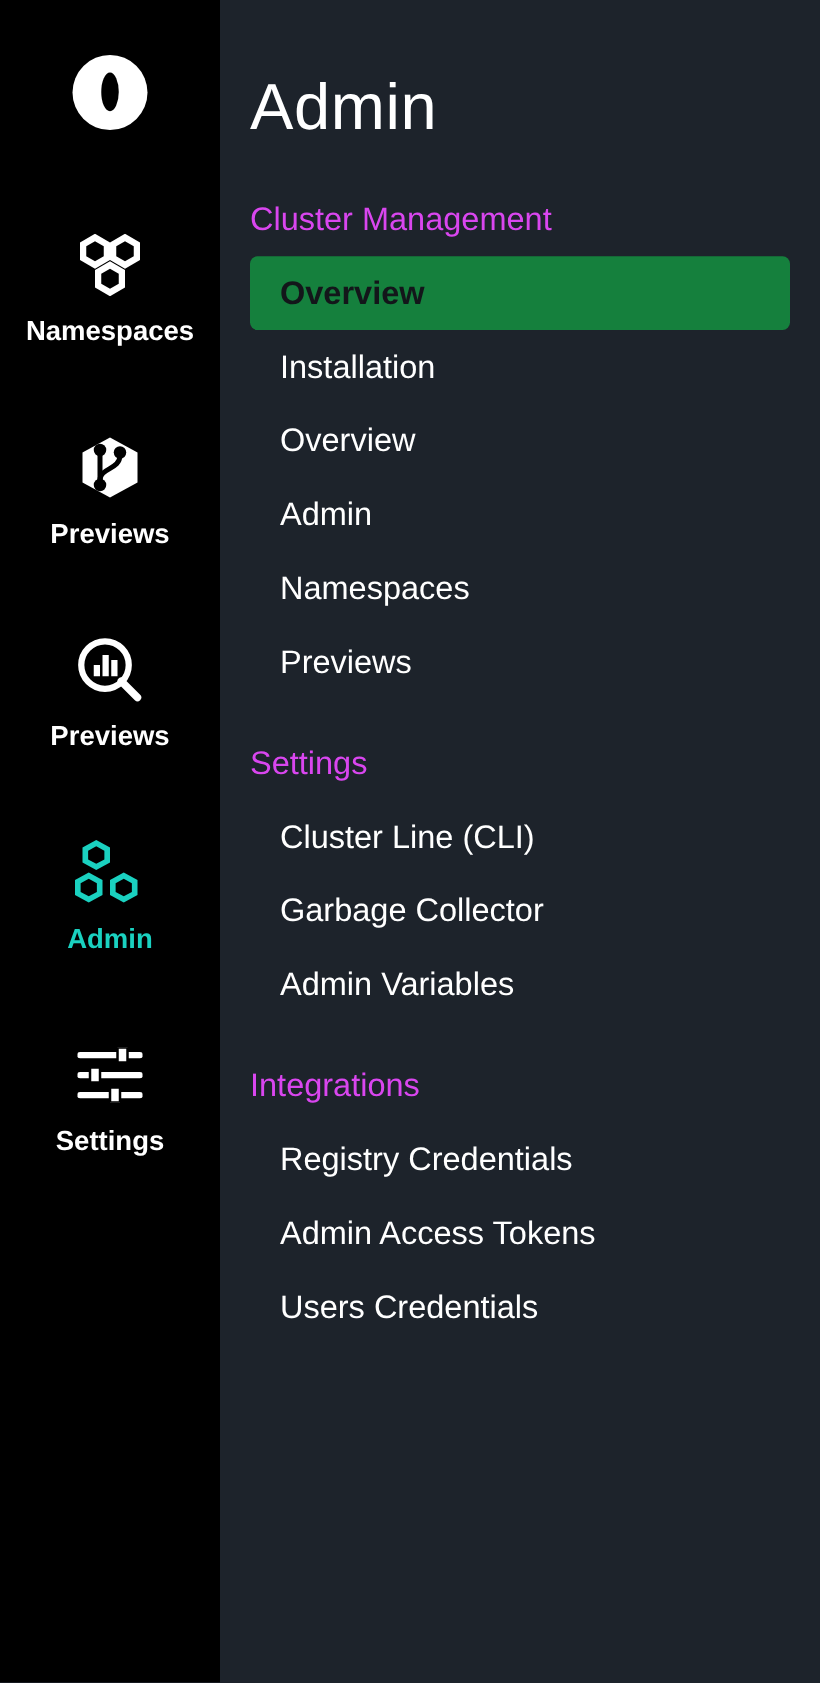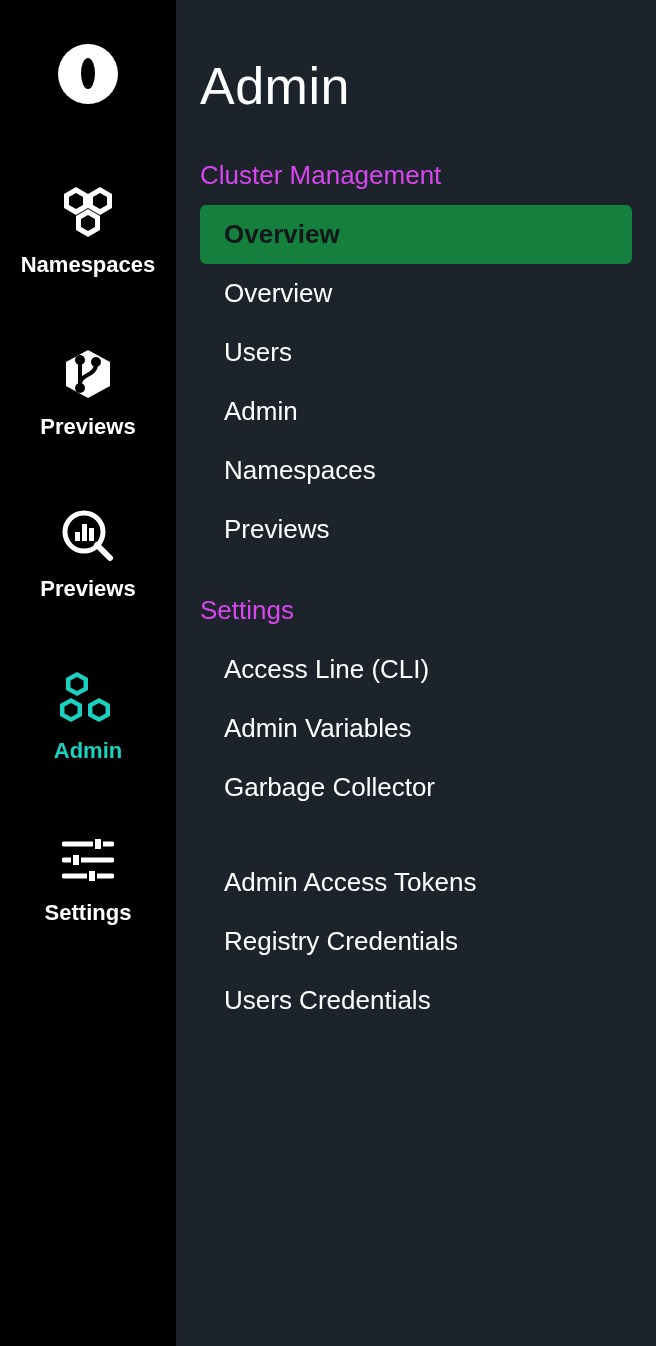--- a/index.html
+++ b/index.html
@@ -110,32 +110,33 @@
     <span class="label">Settings</span>
   </div>
 </div>
 
 <div class="panel">
   <h1 class="title">Admin</h1>
 
   <div class="group">
     <div class="heading">Cluster Management</div>
     <div class="item active">Overview</div>
+    <div class="item">Installation</div>
     <div class="item">Overview</div>
-    <div class="item">Users</div>
     <div class="item">Admin</div>
     <div class="item">Namespaces</div>
     <div class="item">Previews</div>
   </div>
 
   <div class="group">
     <div class="heading">Settings</div>
-    <div class="item">Access Line (CLI)</div>
+    <div class="item">Cluster Line (CLI)</div>
+    <div class="item">Garbage Collector</div>
     <div class="item">Admin Variables</div>
-    <div class="item">Garbage Collector</div>
   </div>
 
   <div class="group">
+    <div class="heading">Integrations</div>
+    <div class="item">Registry Credentials</div>
     <div class="item">Admin Access Tokens</div>
-    <div class="item">Registry Credentials</div>
     <div class="item">Users Credentials</div>
   </div>
 </div>
 
 </body></html>

